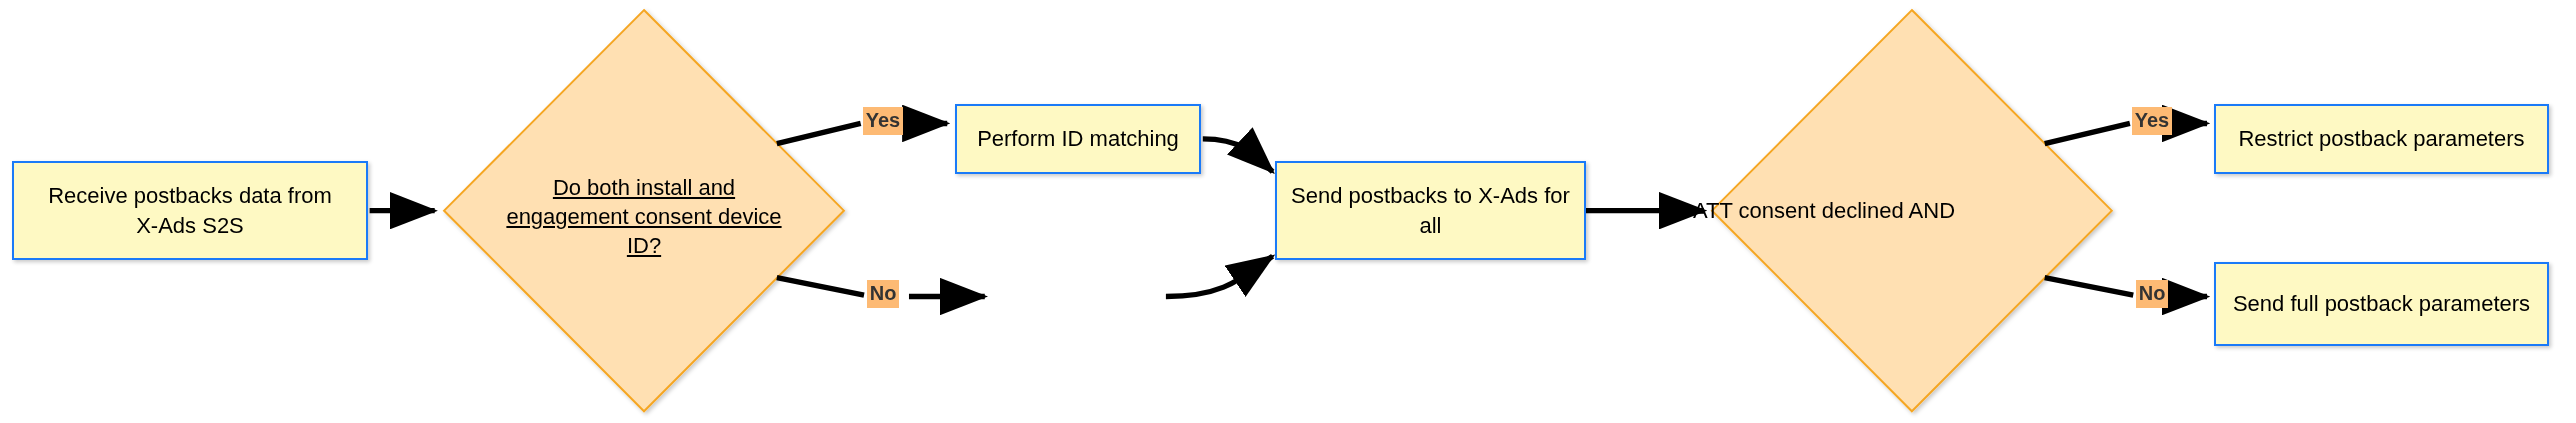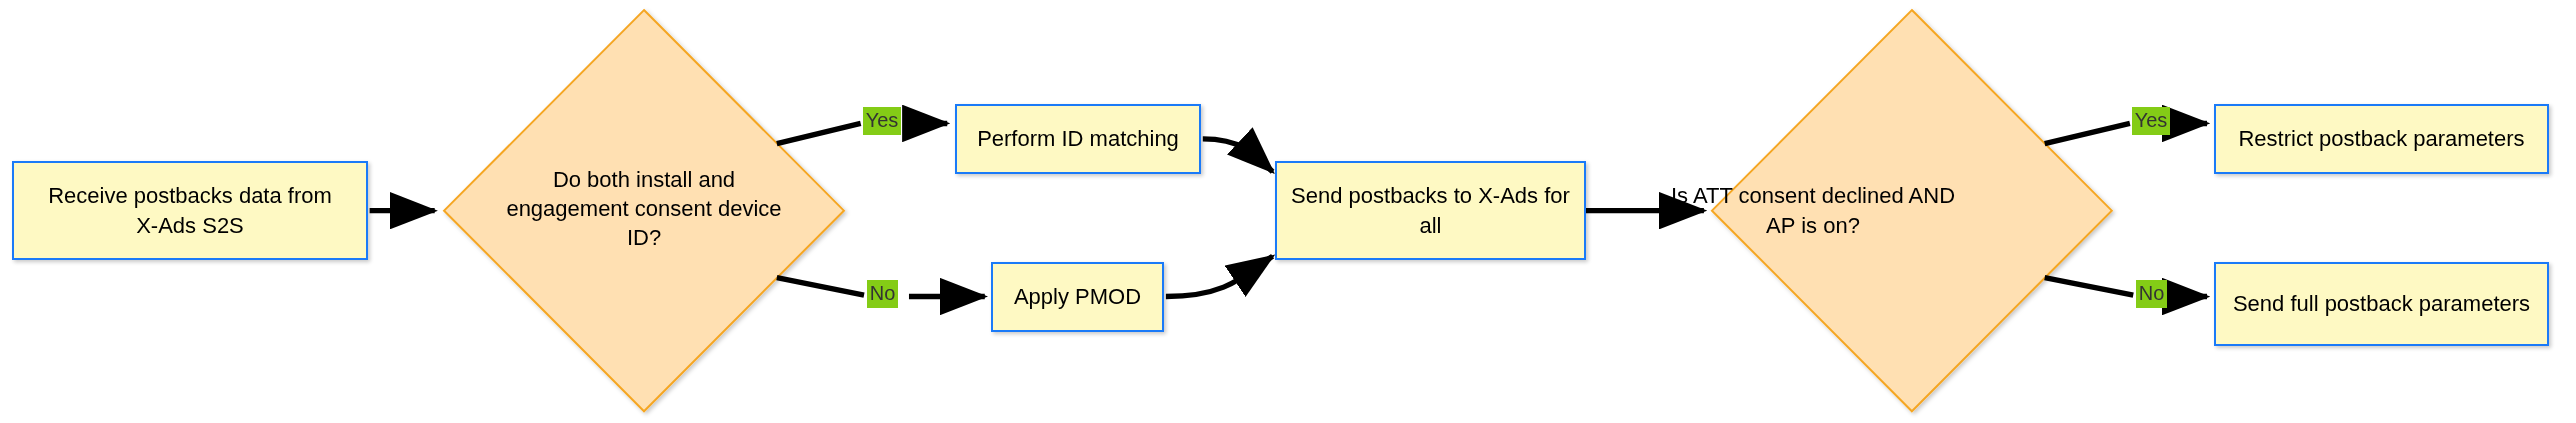--- a/index.html
+++ b/index.html
@@ -54,27 +54,28 @@
     position: relative;
     z-index: 2;
     text-align: center;
     font-size: 22px;
     line-height: 1.32;
     color: #000000;
     width: 78%;
   }
   .edge-label {
     position: absolute;
-    background: #84cc16;
+    background: #fdba74;
     color: #333333;
     font-size: 20px;
     line-height: 1;
     padding: 3.4px 2.7px 4.7px 2.7px;
     white-space: nowrap;
     z-index: 3;
+    font-weight: bold;
   }
 </style>
 </head>
 <body>
 
 <div id="canvas">
 
   <svg id="edge-layer" viewBox="0 0 3840 632" width="2576" height="424" xmlns="http://www.w3.org/2000/svg">
     <defs>
       <marker id="arrowhead" markerWidth="9" markerHeight="7" refX="8.4" refY="3.5" orient="auto" markerUnits="strokeWidth">
@@ -110,49 +111,45 @@
     <path d="M3238,442 L3290,442" fill="none" stroke="#000000" stroke-width="8" marker-end="url(#arrowhead)"></path>
   </svg>
 
   <div class="node proc" style="left:12px; top:161px; width:356px; height:99px;">
     <div>
       <div>Receive postbacks data from</div>
       <div>X-Ads S2S</div>
     </div>
   </div>
 
-  <div class="decision-wrap" style="left:444px; top:8px; width:400px; height:401px;">
+  <div class="decision-wrap" style="left:444px; top:16px; width:400px; height:401px;text-decoration:underline;">
     <div class="decision-label">
       <div>Do both install and</div>
       <div>engagement consent device ID?</div>
     </div>
   </div>
 
   <div class="edge-label" style="left:863px; top:107px;">Yes</div>
 
   <div class="edge-label" style="left:867px; top:280px;">No</div>
 
   <div class="node proc" style="left:955px; top:104px; width:246px; height:70px;">
     <div>Perform ID matching</div>
   </div>
 
-  <div class="node proc" style="left:991px; top:262px; width:173px; height:70px;">
-    <div>Apply PMOD</div>
-  </div>
 
   <div class="node proc" style="left:1275px; top:161px; width:311px; height:99px;">
     <div>
       <div>Send postbacks to X-Ads for all</div>
     </div>
   </div>
 
   <div class="decision-wrap" style="left:1613px; top:10px; width:400px; height:401px;">
     <div class="decision-label">
       <div>Is ATT consent declined AND</div>
-      <div>AP is on?</div>
     </div>
   </div>
 
   <div class="edge-label" style="left:2132px; top:107px;">Yes</div>
 
   <div class="edge-label" style="left:2136px; top:280px;">No</div>
 
   <div class="node proc" style="left:2214px; top:104px; width:335px; height:70px;">
     <div>Restrict postback parameters</div>
   </div>

